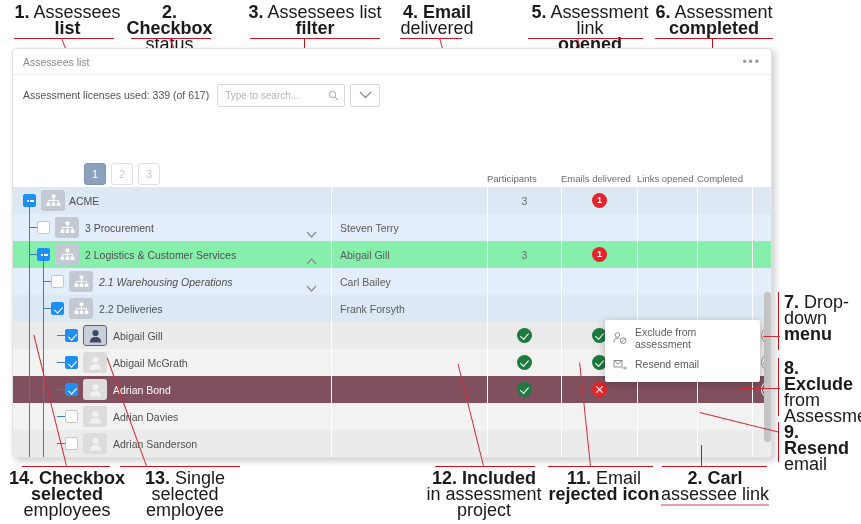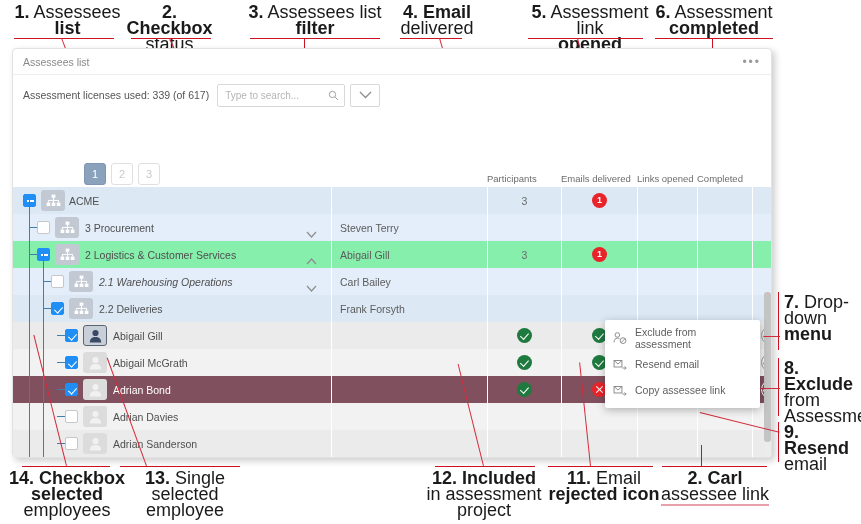--- a/index.html
+++ b/index.html
@@ -533,29 +533,20 @@
       </div>
       <div class="ctxitem">
         <svg class="ctxicon" viewBox="0 0 16 16">
           <rect x="1.2" y="4" width="9" height="7.4" fill="none" stroke="#8a8a8a" stroke-width="1.1"></rect>
           <polyline points="1.2,4 5.7,8 10.2,4" fill="none" stroke="#8a8a8a" stroke-width="1.1"></polyline>
           <line x1="10.8" y1="12.6" x2="15" y2="12.6" stroke="#8a8a8a" stroke-width="1.1"></line>
           <polyline points="13.2,10.8 15,12.6 13.2,14.4" fill="none" stroke="#8a8a8a" stroke-width="1.1"></polyline>
         </svg>
         <span>Resend email</span>
       </div>
-      <div class="ctxitem">
-        <svg class="ctxicon" viewBox="0 0 16 16">
-          <rect x="1.2" y="4" width="9" height="7.4" fill="none" stroke="#8a8a8a" stroke-width="1.1"></rect>
-          <polyline points="1.2,4 5.7,8 10.2,4" fill="none" stroke="#8a8a8a" stroke-width="1.1"></polyline>
-          <line x1="10.8" y1="12.6" x2="15" y2="12.6" stroke="#8a8a8a" stroke-width="1.1"></line>
-          <polyline points="13.2,10.8 15,12.6 13.2,14.4" fill="none" stroke="#8a8a8a" stroke-width="1.1"></polyline>
-        </svg>
-        <span>Copy assessee link</span>
-      </div>
     </div>
   </div>
 
   <div class="callout" style="left:784px;top:294px;width:78px;">
     <b>7.</b><span> Drop-</span><br>
     <span>down</span><br>
     <b>menu</b>
   </div>
   <div class="rule-v" style="left:778px;top:292px;height:58px;"></div>
   <div class="leader" style="left:764px;top:336px;width:16px;"></div>

